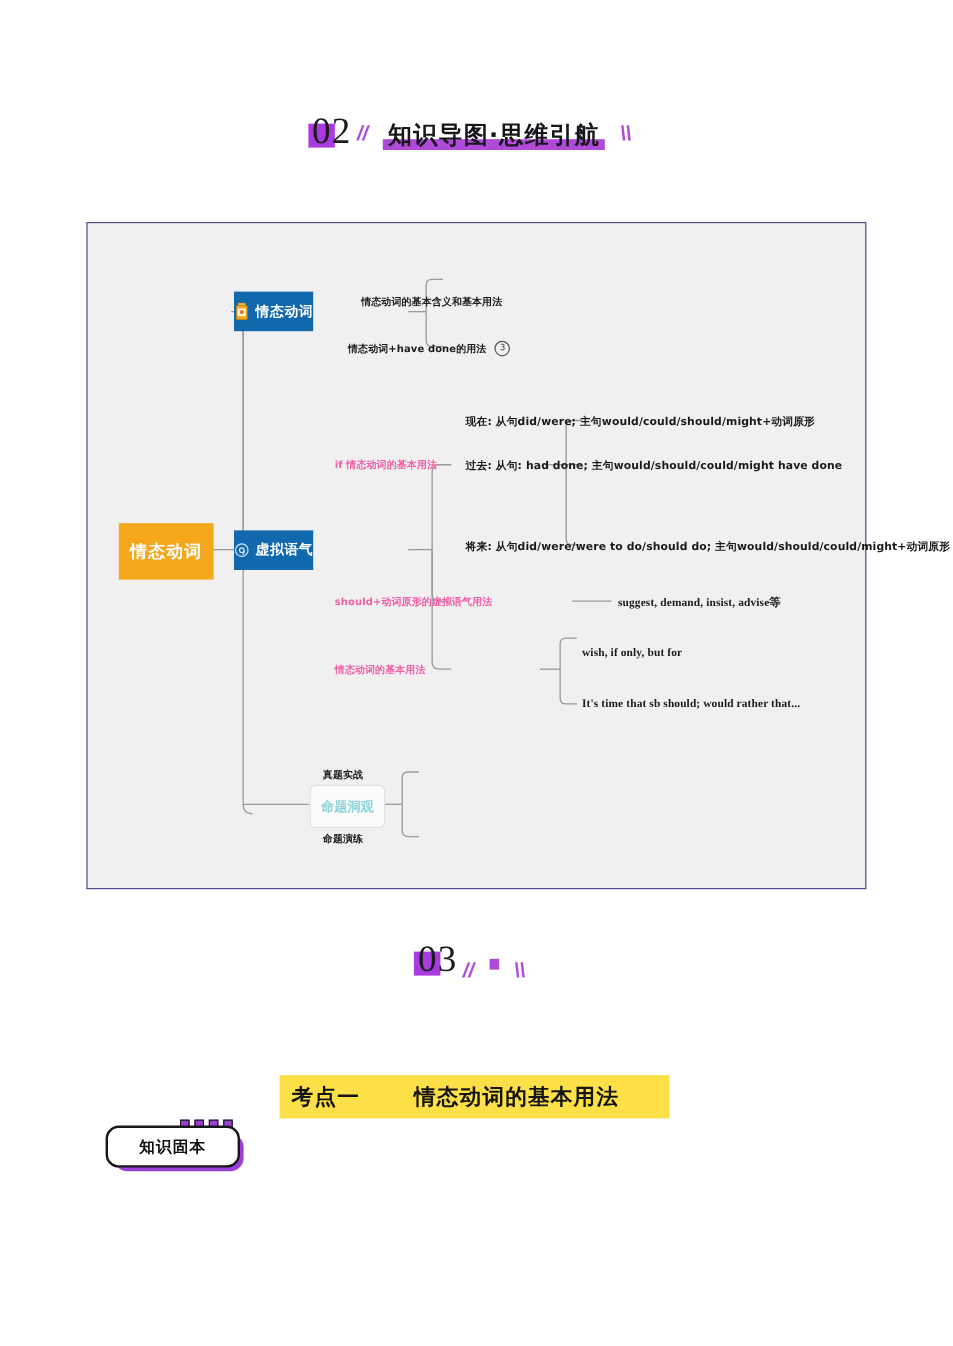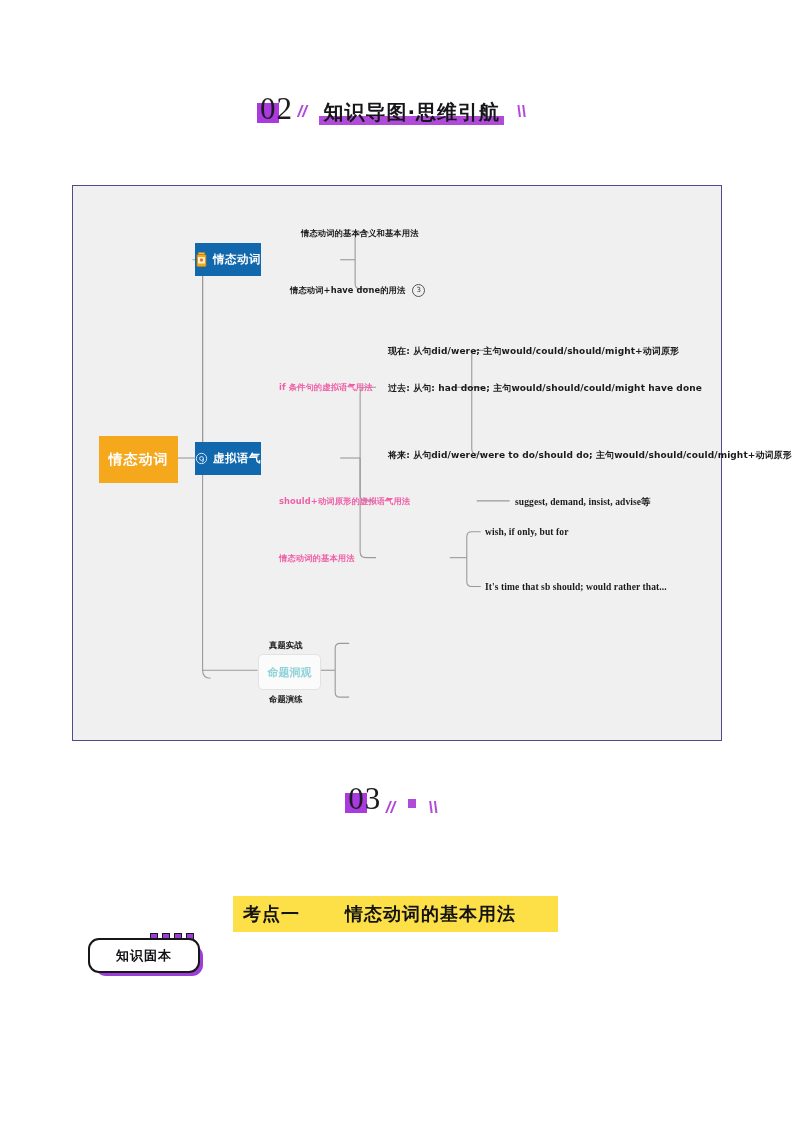--- a/index.html
+++ b/index.html
@@ -326,46 +326,46 @@
   <div class="node node-blue" id="node-branch-1" style="left:122px; top:57px; width:66px; height:33px;">
     <svg class="node-icon" viewBox="0 0 13 15">
       <rect x="3.5" y="0.5" width="6" height="2" fill="#f2c14e" stroke="#b98b1e" stroke-width="0.6"></rect>
       <rect x="2" y="2.5" width="9" height="12" rx="1.2" fill="#f5a81c" stroke="#c4820f" stroke-width="0.7"></rect>
       <rect x="3" y="5" width="7" height="6.5" fill="#fdf1d2"></rect>
       <circle cx="6.5" cy="8" r="1.7" fill="#e0762a"></circle>
     </svg>
     <span>情态动词</span>
   </div>
 
-  <div class="leaf" style="left:217px; top:42px;padding-left:11px;">情态动词的基本含义和基本用法</div>
+  <div class="leaf" style="left:217px; top:60px;padding-left:11px;">情态动词的基本含义和基本用法</div>
 
   <div class="leaf" style="left:217px; top:98px;">
     <span>情态动词+have done的用法</span><span class="circ-num">3</span>
   </div>
 
   <div class="node node-blue" id="node-branch-2" style="left:122px; top:256px; width:66px; height:33px;">
     <svg class="node-icon" viewBox="0 0 13 15">
       <circle cx="6.5" cy="7.5" r="5.2" fill="none" stroke="#cfe6f7" stroke-width="1"></circle>
       <circle cx="6.5" cy="7.5" r="1.9" fill="none" stroke="#cfe6f7" stroke-width="1"></circle>
       <path d="M8.4,7.5 v2.2 q0,1.3 -1.6,1.3" fill="none" stroke="#cfe6f7" stroke-width="1"></path>
     </svg>
     <span>虚拟语气</span>
   </div>
 
-  <div class="leaf pink" style="left:206px; top:196px;">if 条件句的虚拟语气用法</div>
+  <div class="leaf pink" style="left:206px; top:196px;">if 情态动词的基本用法</div>
   <div class="leaf pink" style="left:206px; top:310px;">should+动词原形的虚拟语气用法</div>
   <div class="leaf pink" style="left:206px; top:367px;">情态动词的基本用法</div>
 
   <div class="leaf big" style="left:315px; top:159px;">现在: 从句did/were; 主句would/could/should/might+动词原形</div>
   <div class="leaf big" style="left:315px; top:196px;">过去: 从句: had done; 主句would/should/could/might have done</div>
   <div class="leaf big" style="left:315px; top:263px;">将来: 从句did/were/were to do/should do; 主句would/should/could/might+动词原形</div>
 
   <div class="leaf en" style="left:442px; top:310px;">suggest, demand, insist, advise等</div>
 
-  <div class="leaf en" style="left:412px; top:341px;text-align:right;">wish, if only, but for</div>
+  <div class="leaf en" style="left:412px; top:354px;text-align:right;">wish, if only, but for</div>
   <div class="leaf en" style="left:412px; top:396px;">It's time that sb should; would rather that...</div>
 
   <div class="node node-white" id="node-branch-3" style="left:185px; top:468px; width:63px; height:36px;">
     <span>命题洞观</span>
   </div>
 
   <div class="leaf" style="left:196px; top:454px;">真题实战</div>
   <div class="leaf" style="left:196px; top:508px;">命题演练</div>
 </div>
 

